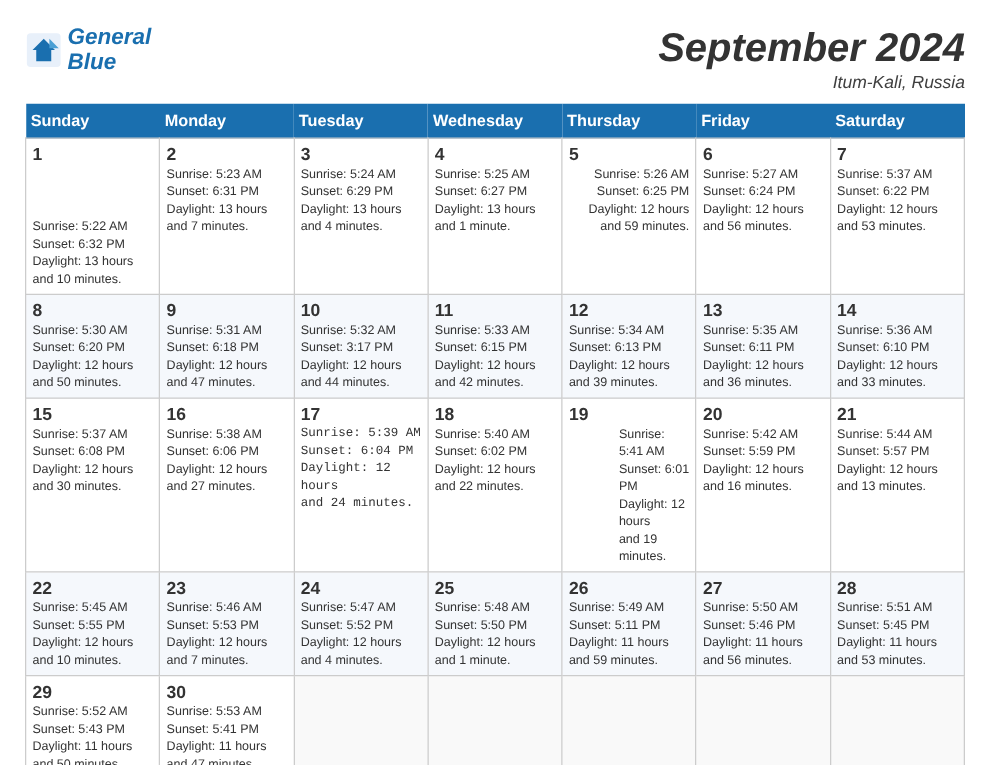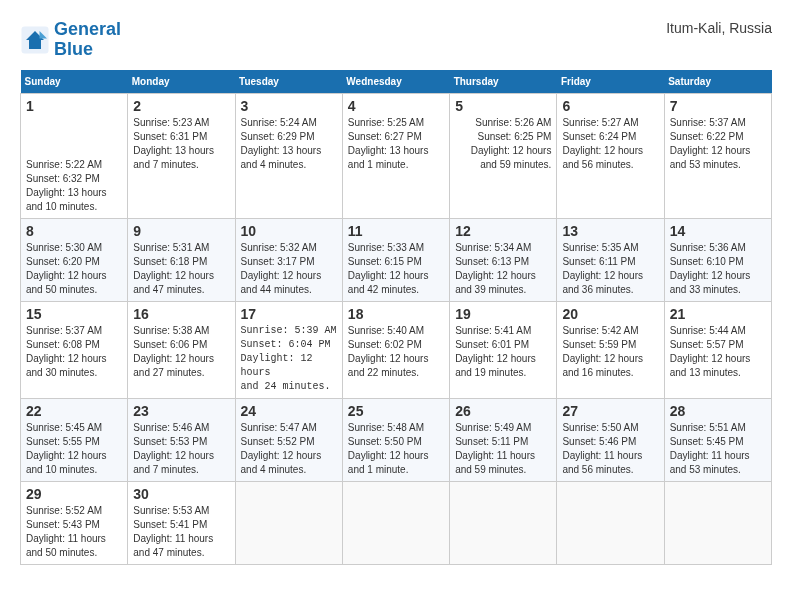--- a/index.html
+++ b/index.html
@@ -8,20 +8,21 @@
       background: #fff;
       width: 792px;
       min-height: 612px;
       padding: 20px;
     }
     .header {
       display: flex;
       justify-content: space-between;
       align-items: flex-start;
       margin-bottom: 10px;
+      font-style: italic;
     }
     .logo {
       display: flex;
       align-items: center;
       gap: 4px;
     }
     .logo-text {
       font-size: 18px;
       font-weight: bold;
       color: #333;
@@ -49,21 +50,21 @@
     table {
       width: 100%;
       border-collapse: collapse;
       font-size: 11px;
     }
     th {
       background-color: #1a6faf;
       color: #fff;
       padding: 6px 4px;
       text-align: left;
-      font-size: 10px;
+      font-size: 13px;
       font-weight: bold;
     }
     td {
       border: 1px solid #ccc;
       padding: 4px 5px;
       vertical-align: top;
       width: calc(100% / 7);
       height: 80px;
       background: #fff;
     }
@@ -95,20 +96,21 @@
       <rect x="2" y="2" width="36" height="36" rx="4" fill="#e8f0fa"></rect>
       <polygon points="20,8 32,20 28,20 28,32 12,32 12,20 8,20" fill="#1a6faf"></polygon>
       <polygon points="26,8 36,18 26,18" fill="#4a9fd4"></polygon>
     </svg>
     <div class="logo-text">
       <div><span>General</span></div>
       <div><span>Blue</span></div>
     </div>
   </div>
   <div class="title-block">
+    <div class="month-title">September 2024</div>
     <div class="subtitle">Itum-Kali, Russia</div>
   </div>
 </div>
 
 <table>
   <thead>
     <tr>
     <th>Sunday</th>
         <th>Monday</th>
         <th>Tuesday</th>
@@ -245,21 +247,21 @@
         </td>
         <td>
           <span class="day-num">18</span>
           <div class="day-info" style="white-space: pre-line;">Sunrise: 5:40 AM
 Sunset: 6:02 PM
 Daylight: 12 hours
 and 22 minutes.</div>
         </td>
         <td>
           <span class="day-num">19</span>
-          <div class="day-info" style="white-space: pre-line;">Sunrise: 5:41 AM
+          <div class="day-info" style="white-space: pre-line; margin-left: 40px;">Sunrise: 5:41 AM
 Sunset: 6:01 PM
 Daylight: 12 hours
 and 19 minutes.</div>
         </td>
         <td>
           <span class="day-num">20</span>
           <div class="day-info" style="white-space: pre-line;">Sunrise: 5:42 AM
 Sunset: 5:59 PM
 Daylight: 12 hours
 and 16 minutes.</div>

